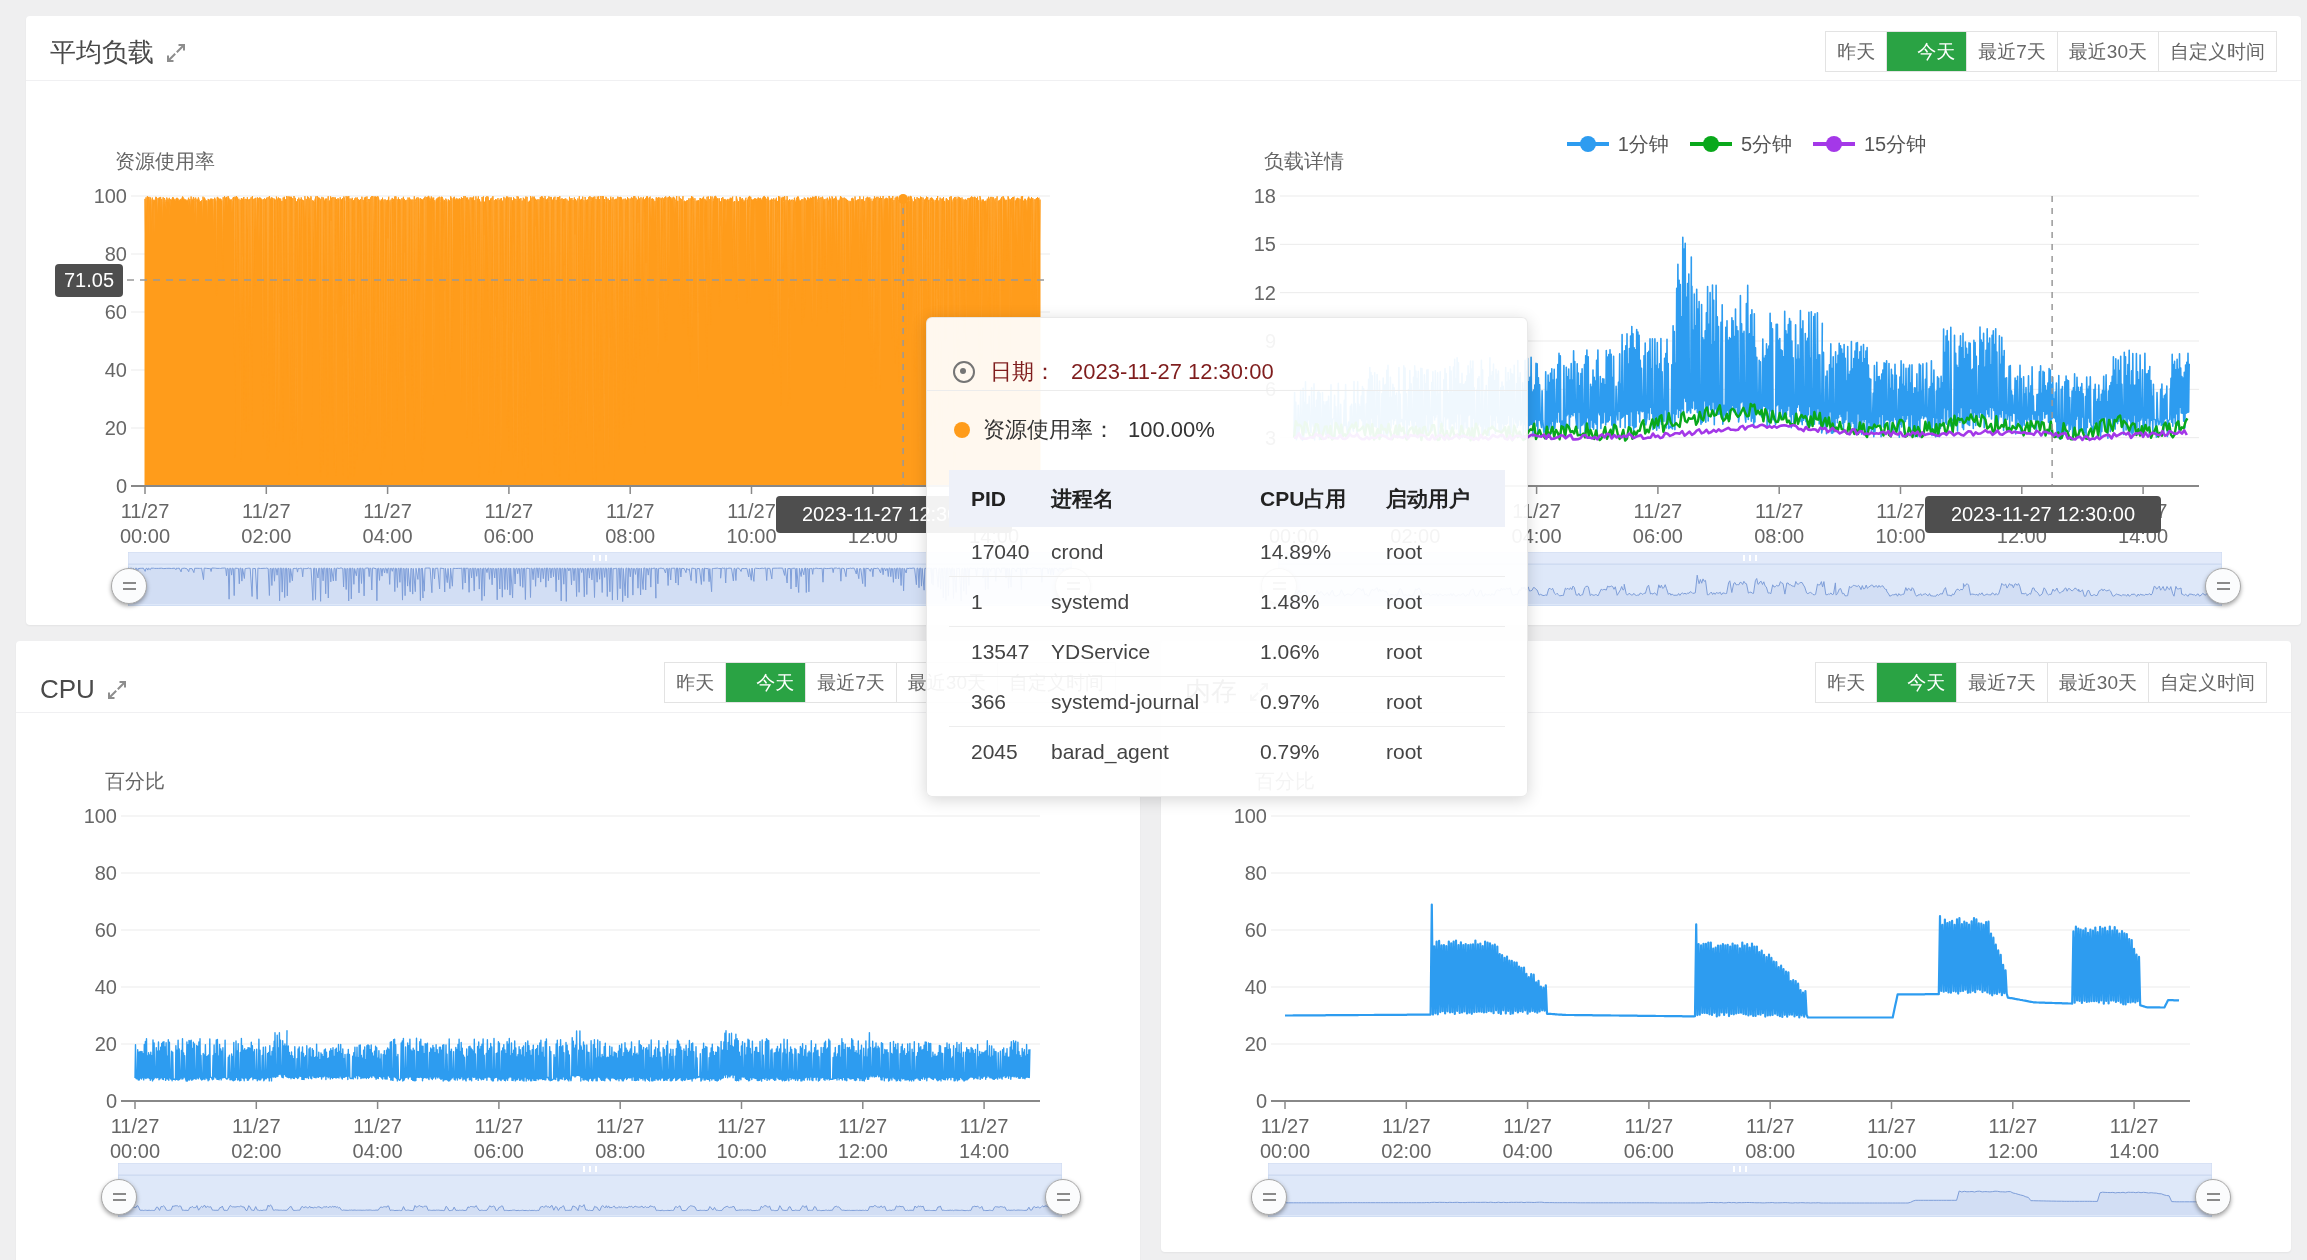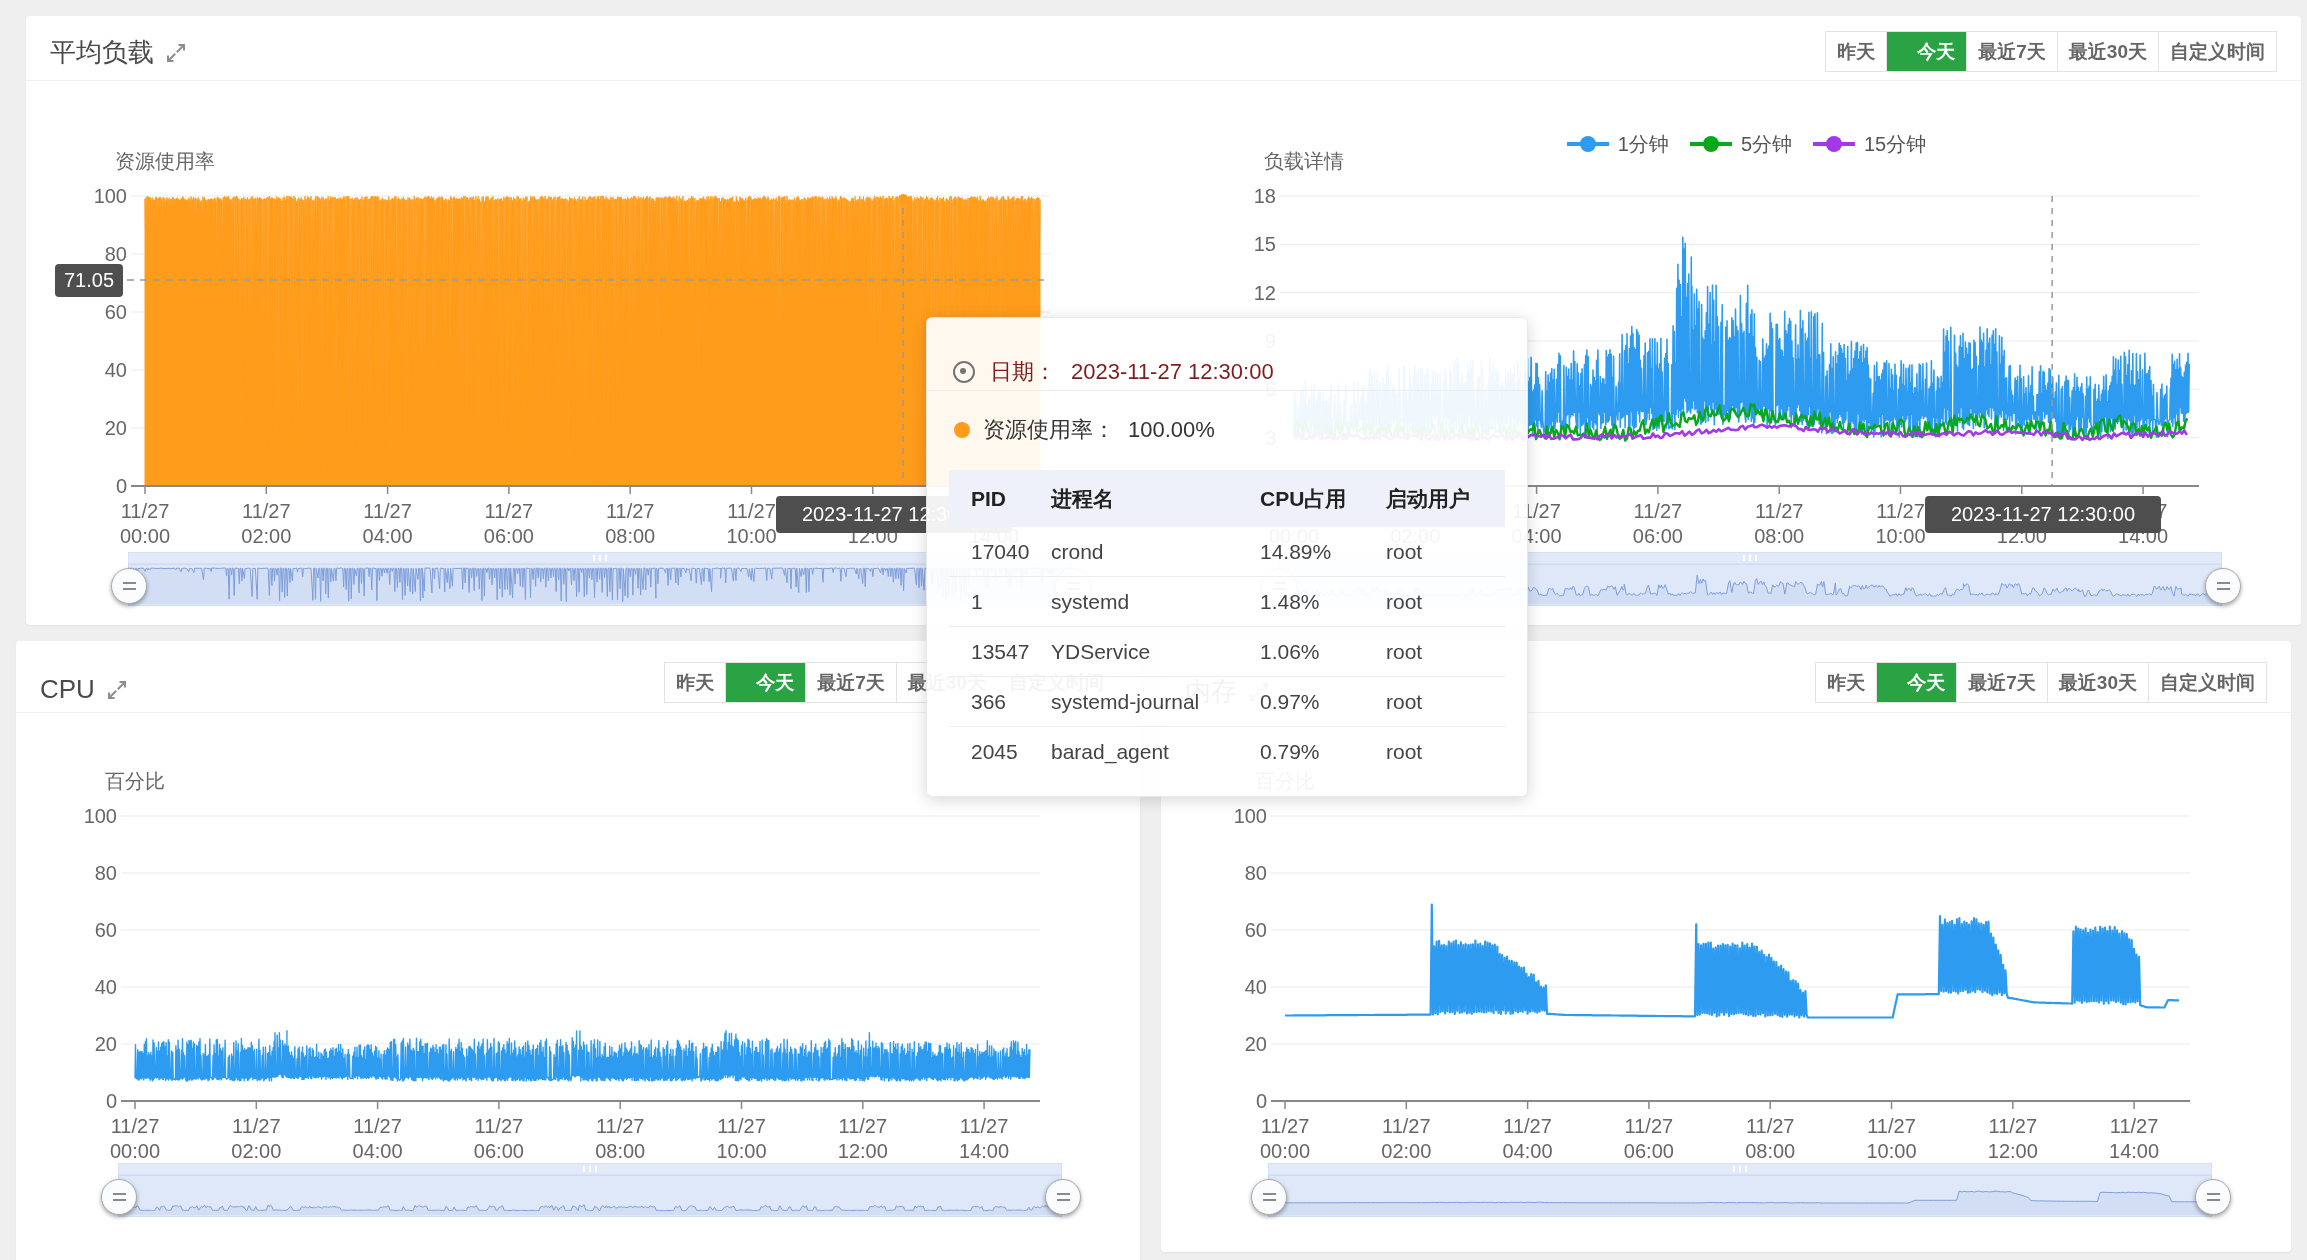--- a/index.html
+++ b/index.html
@@ -12,21 +12,21 @@
   .card-load{left:16px;top:16px;width:2275px;height:609px;margin-left:10px;}
   .card-cpu{left:16px;top:641px;width:1124px;height:682px;}
   .card-mem{left:1161px;top:641px;width:1130px;height:611px;}
   .card-header{position:absolute;left:0;top:0;right:0;border-bottom:1px solid #f0f0f2;}
   .card-load .card-header{height:64px;}
   .card-cpu .card-header,.card-mem .card-header{height:71px;}
   .panel-title{position:absolute;left:24px;display:flex;align-items:center;gap:10px;font-size:26px;color:#4a4a4a;}
   .card-load .panel-title{top:19px;}
   .card-cpu .panel-title,.card-mem .panel-title{top:33px;}
   .expand-icon{width:24px;height:24px;display:inline-block;}
-  .time-group{position:absolute;right:24px;display:flex;background:#fff;border:1px solid #e3e3e3;font-weight:bold;}
+  .time-group{position:absolute;right:24px;display:flex;background:#fff;border:1px solid #e3e3e3;}
   .card-load .time-group{top:15px;}
   .card-cpu .time-group,.card-mem .time-group{top:21px;}
   .tbtn{padding:8px 11px;font-size:19px;line-height:23px;color:#666;border-left:1px solid #e3e3e3;cursor:pointer;white-space:nowrap;}
   .tbtn:first-child{border-left:none;}
   .tbtn.active{color:#fff;padding-left:30px;}
   .chart{position:absolute;}
   .chart svg{display:block;}
   .legend{position:absolute;display:flex;justify-content:center;align-items:center;gap:21px;}
   .legend-item{display:flex;align-items:center;gap:9px;font-size:20px;color:#555;cursor:pointer;}
   .slider{position:absolute;}

